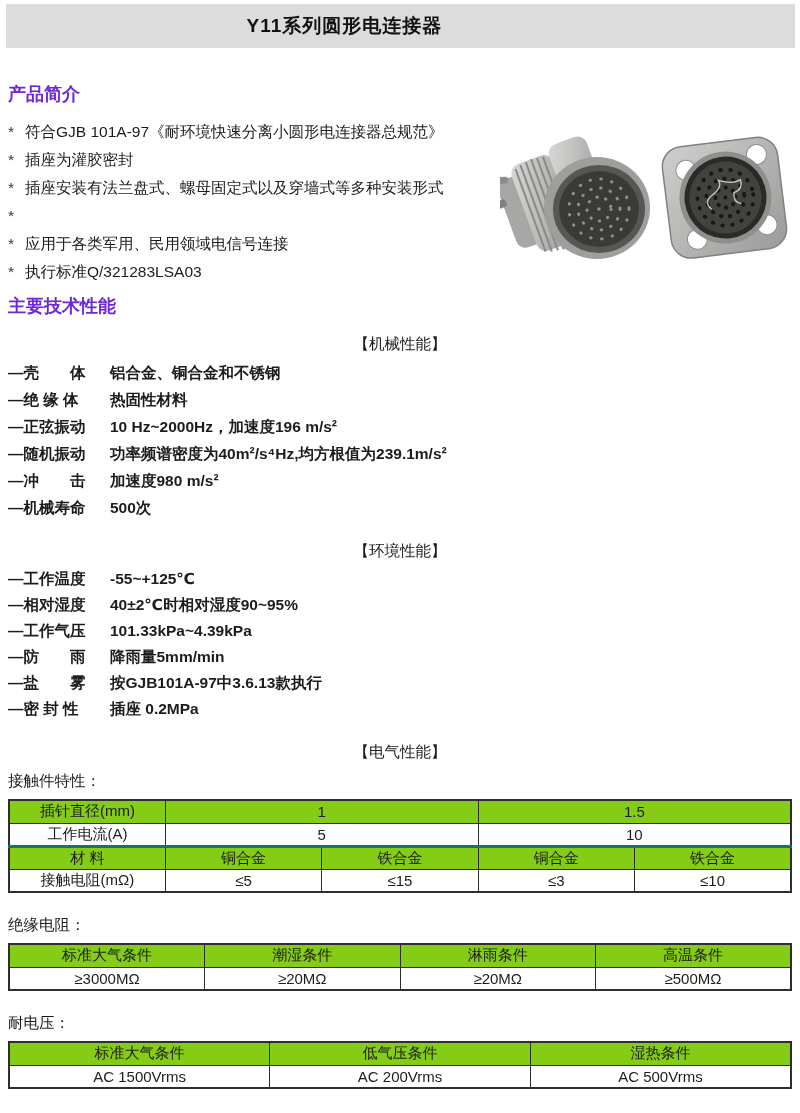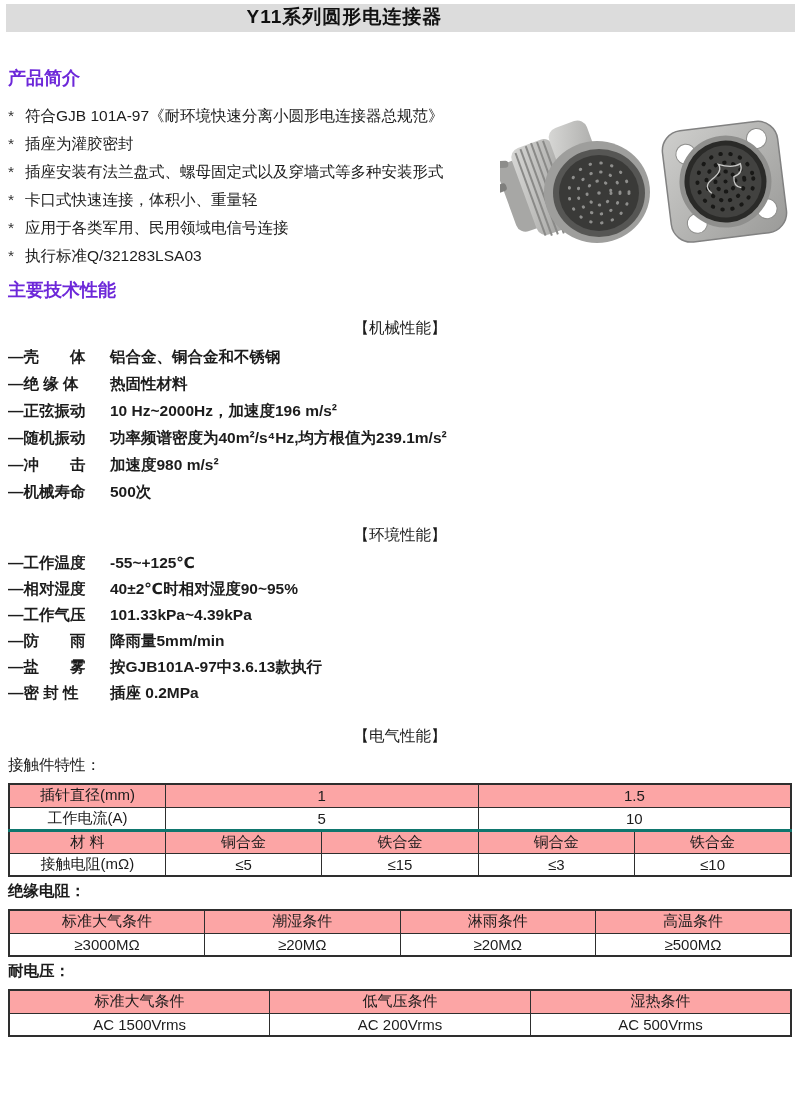--- a/index.html
+++ b/index.html
@@ -3,22 +3,22 @@
 <meta charset="utf-8">
 <style>
   * { box-sizing: border-box; margin: 0; padding: 0; }
   html, body { background: #ffffff; }
   body {
     width: 800px; height: 1113px; margin: 0 auto;
     font-family: "Liberation Sans", "DejaVu Sans", sans-serif;
     color: #1c1c1c; position: relative; overflow: hidden;
   }
   .title-bar {
-    margin: 4px 5px 0 6px; height: 28px; background: #dcdcdc;
-    display: flex; align-items: flex-start; justify-content: center;
+    margin: 4px 5px 0 6px; height: 44px; background: #dcdcdc;
+    display: flex; align-items: center; justify-content: center;
   }
   .title-bar .title {
     font-size: 19px; font-weight: bold; letter-spacing: 1px;
     position: relative; left: -56px; color: #111;
   }
   .content { padding: 0 8px; }
   h2.section { font-size: 18px; font-weight: bold; color: #6d28d9; line-height: 24px; }
   .intro-heading { margin-top: 34px; }
   .intro-body { position: relative; margin-top: 12px; }
   .bullets { list-style: none; width: 498px; }
@@ -28,28 +28,28 @@
   .photos svg { display: block; width: 100%; height: 100%; }
   .tech-heading { margin-top: 8px; }
   .subhead { font-size: 15.5px; margin-top: 13px; line-height: 26px; text-align: center; }
   .subhead.gap { margin-top: 17px; }
   .spec-rows { margin-top: 2px; font-weight: bold; }
   .spec-row { display: flex; font-size: 15.5px; line-height: 27px; }
   .env .spec-row { line-height: 26px; }
   .spec-label { flex: 0 0 102px; white-space: pre; }
   .spec-value { white-space: pre-line; flex: 1; }
   .table-title { font-size: 15.5px; line-height: 26px; margin-top: 3px; }
-  .table-title.gap { margin-top: 1px; font-weight: bold; }
+  .table-title.gap { margin-top: 19px; }
   table { width: 100%; border-collapse: collapse; table-layout: fixed; margin-top: 5px; }
   .spec-table { border: 2px solid #2e2e2e; }
   .spec-table td {
     border: 1px solid #2e2e2e; text-align: center; font-size: 15px;
     height: 23px; padding: 1px 4px; vertical-align: middle;
   }
-  tr.shaded td { background: #fca5a5; }
+  tr.shaded td { background: #84cc16; }
   tr.thick td { border-top: 3px solid #0f766e; }
 </style>
 </head>
 <body>
 
 <div class="title-bar">
   <span class="title">Y11系列圆形电连接器</span>
 </div>
 
 <div class="content">
@@ -65,21 +65,20 @@
       <li>
           <span class="star">*</span>
           <span>插座为灌胶密封</span>
         </li>
       <li>
           <span class="star">*</span>
           <span>插座安装有法兰盘式、螺母固定式以及穿墙式等多种安装形式</span>
         </li>
       <li>
           <span class="star">*</span>
-          <span>卡口式快速连接，体积小、重量轻</span>
         </li>
       <li>
           <span class="star">*</span>
           <span>应用于各类军用、民用领域电信号连接</span>
         </li>
       <li>
           <span class="star">*</span>
           <span>执行标准Q/321283LSA03</span>
         </li>
     </ul>

